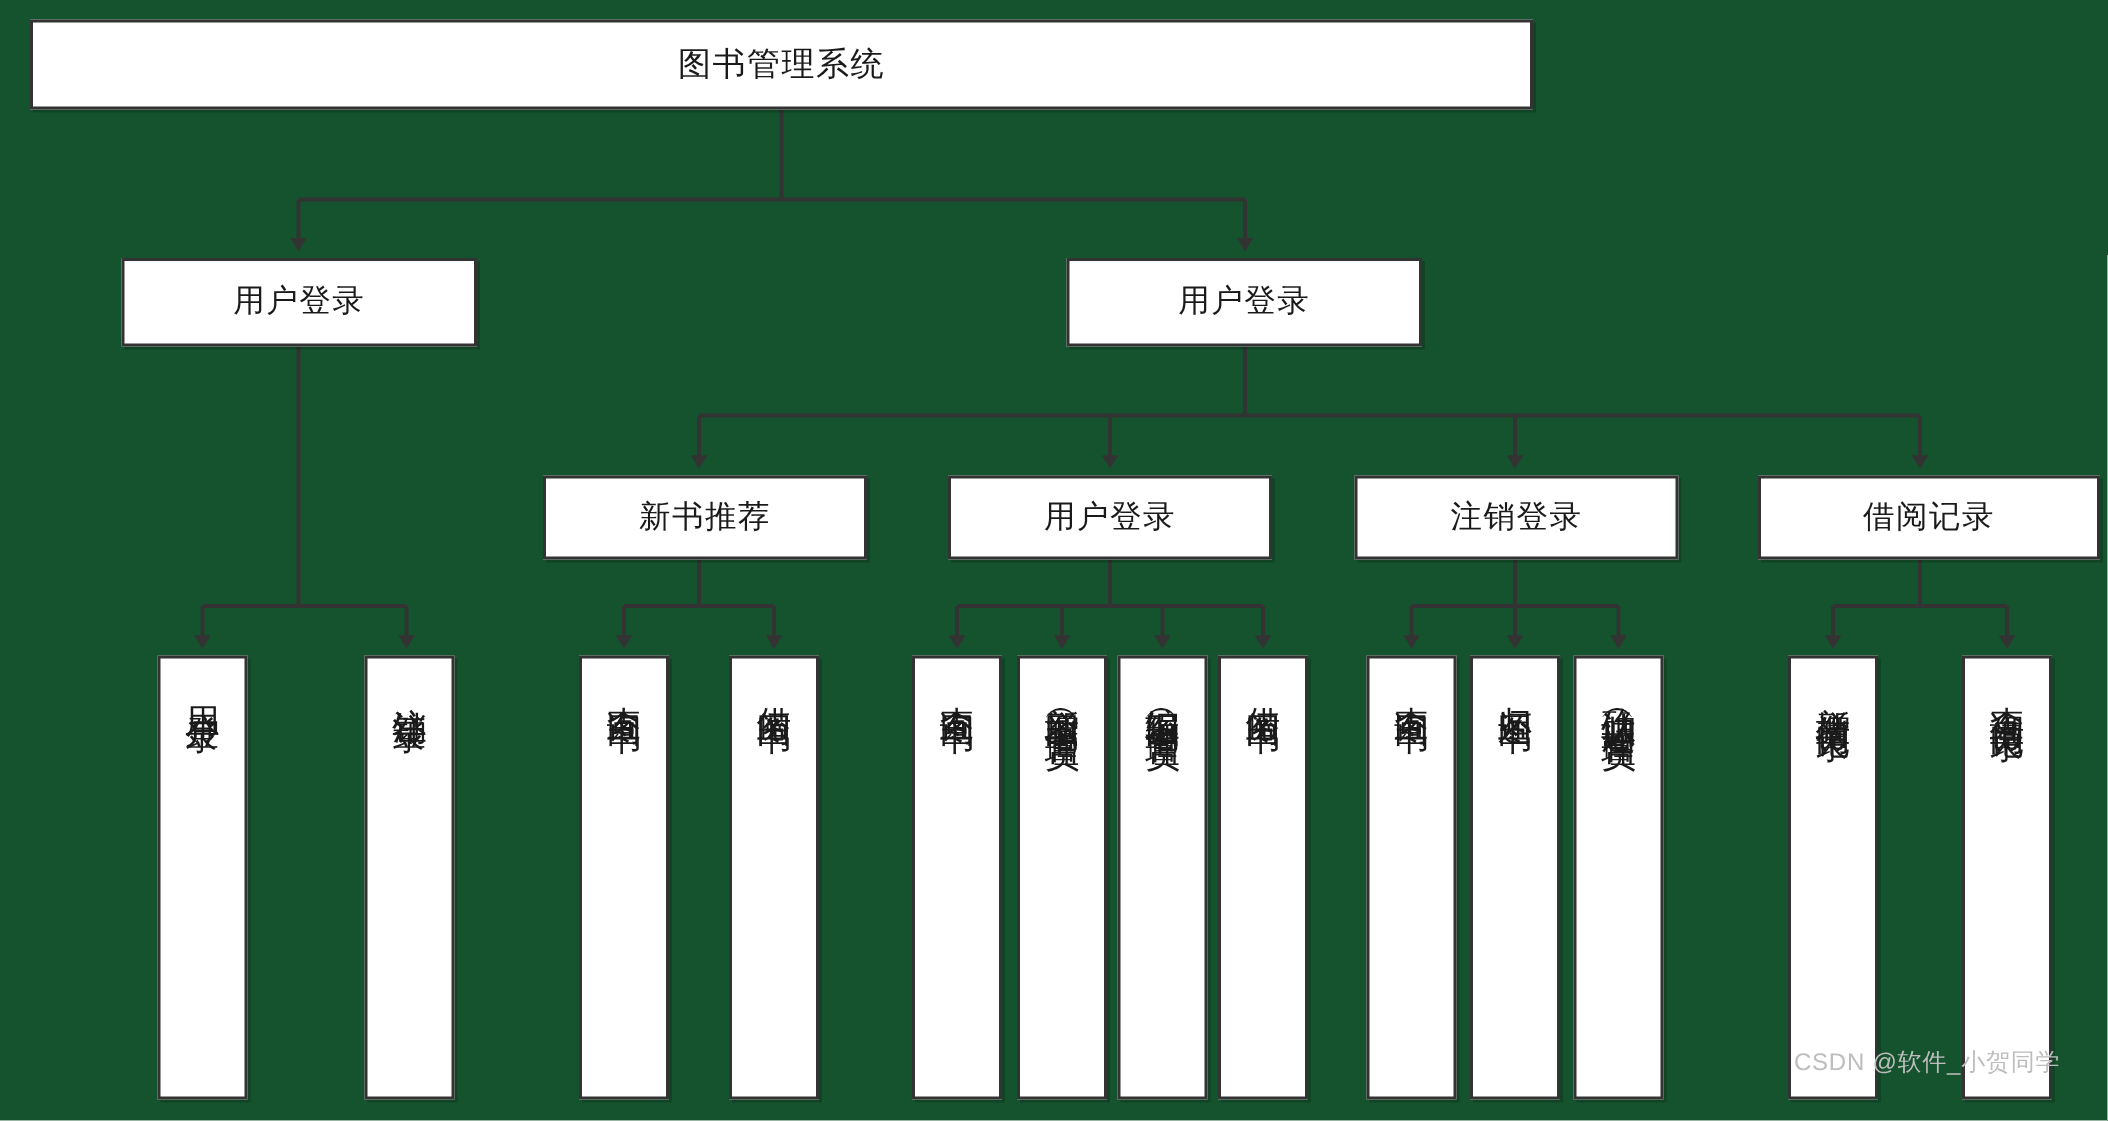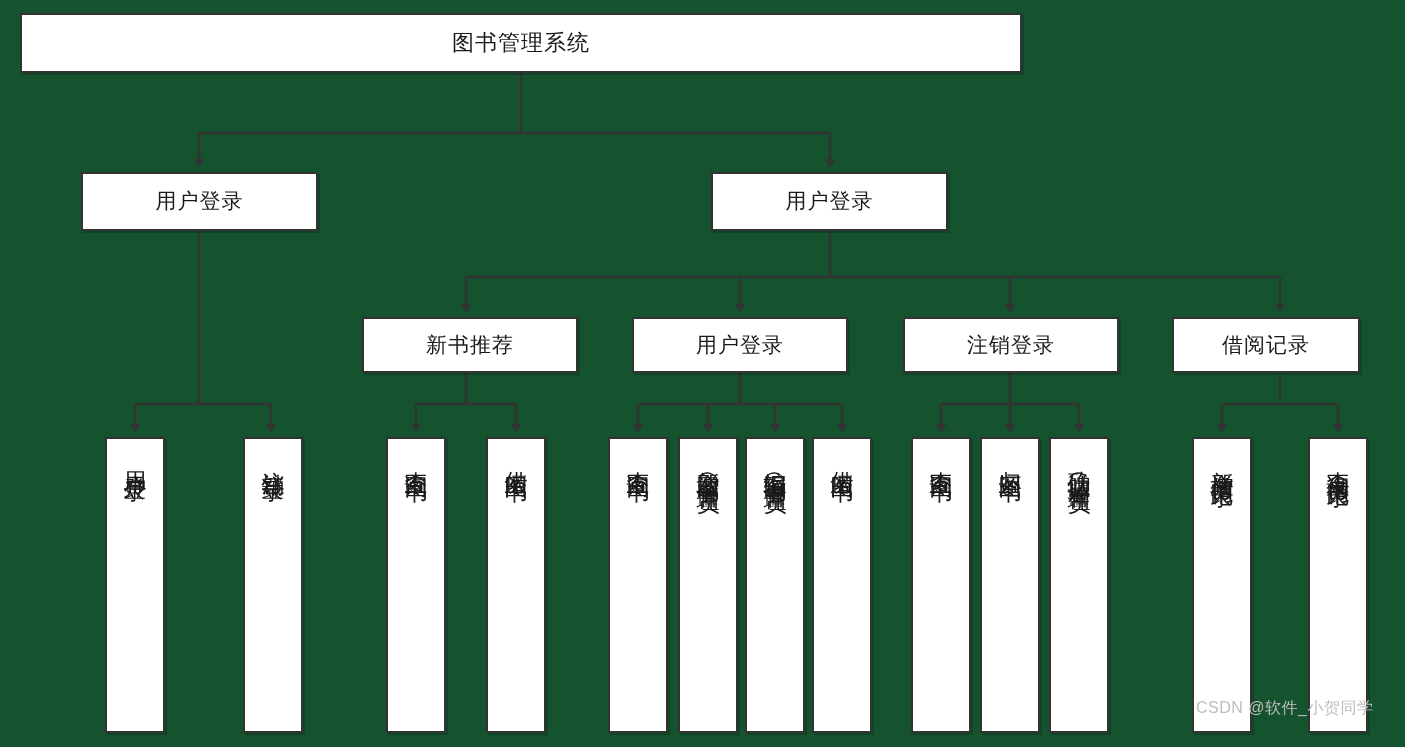--- a/index.html
+++ b/index.html
@@ -139,21 +139,21 @@
 
   <div class="node" style="left:362px; top:317px; width:216px; height:56px;">
     <span class="label">新书推荐</span>
   </div>
   <div class="node" style="left:632px; top:317px; width:216px; height:56px;">
     <span class="label">用户登录</span>
   </div>
   <div class="node" style="left:903px; top:317px; width:216px; height:56px;">
     <span class="label">注销登录</span>
   </div>
-  <div class="node" style="left:1172px; top:317px; width:188px; height:56px;">
+  <div class="node" style="left:1172px; top:317px; width:228px; height:56px;">
     <span class="label">借阅记录</span>
   </div>
 
   <div class="node vertical" style="left:105px; top:437px; width:60px; height:296px;">
     <span class="label">用户登录</span>
   </div>
   <div class="node vertical" style="left:243px; top:437px; width:60px; height:296px;">
     <span class="label">注销登录</span>
   </div>
 

